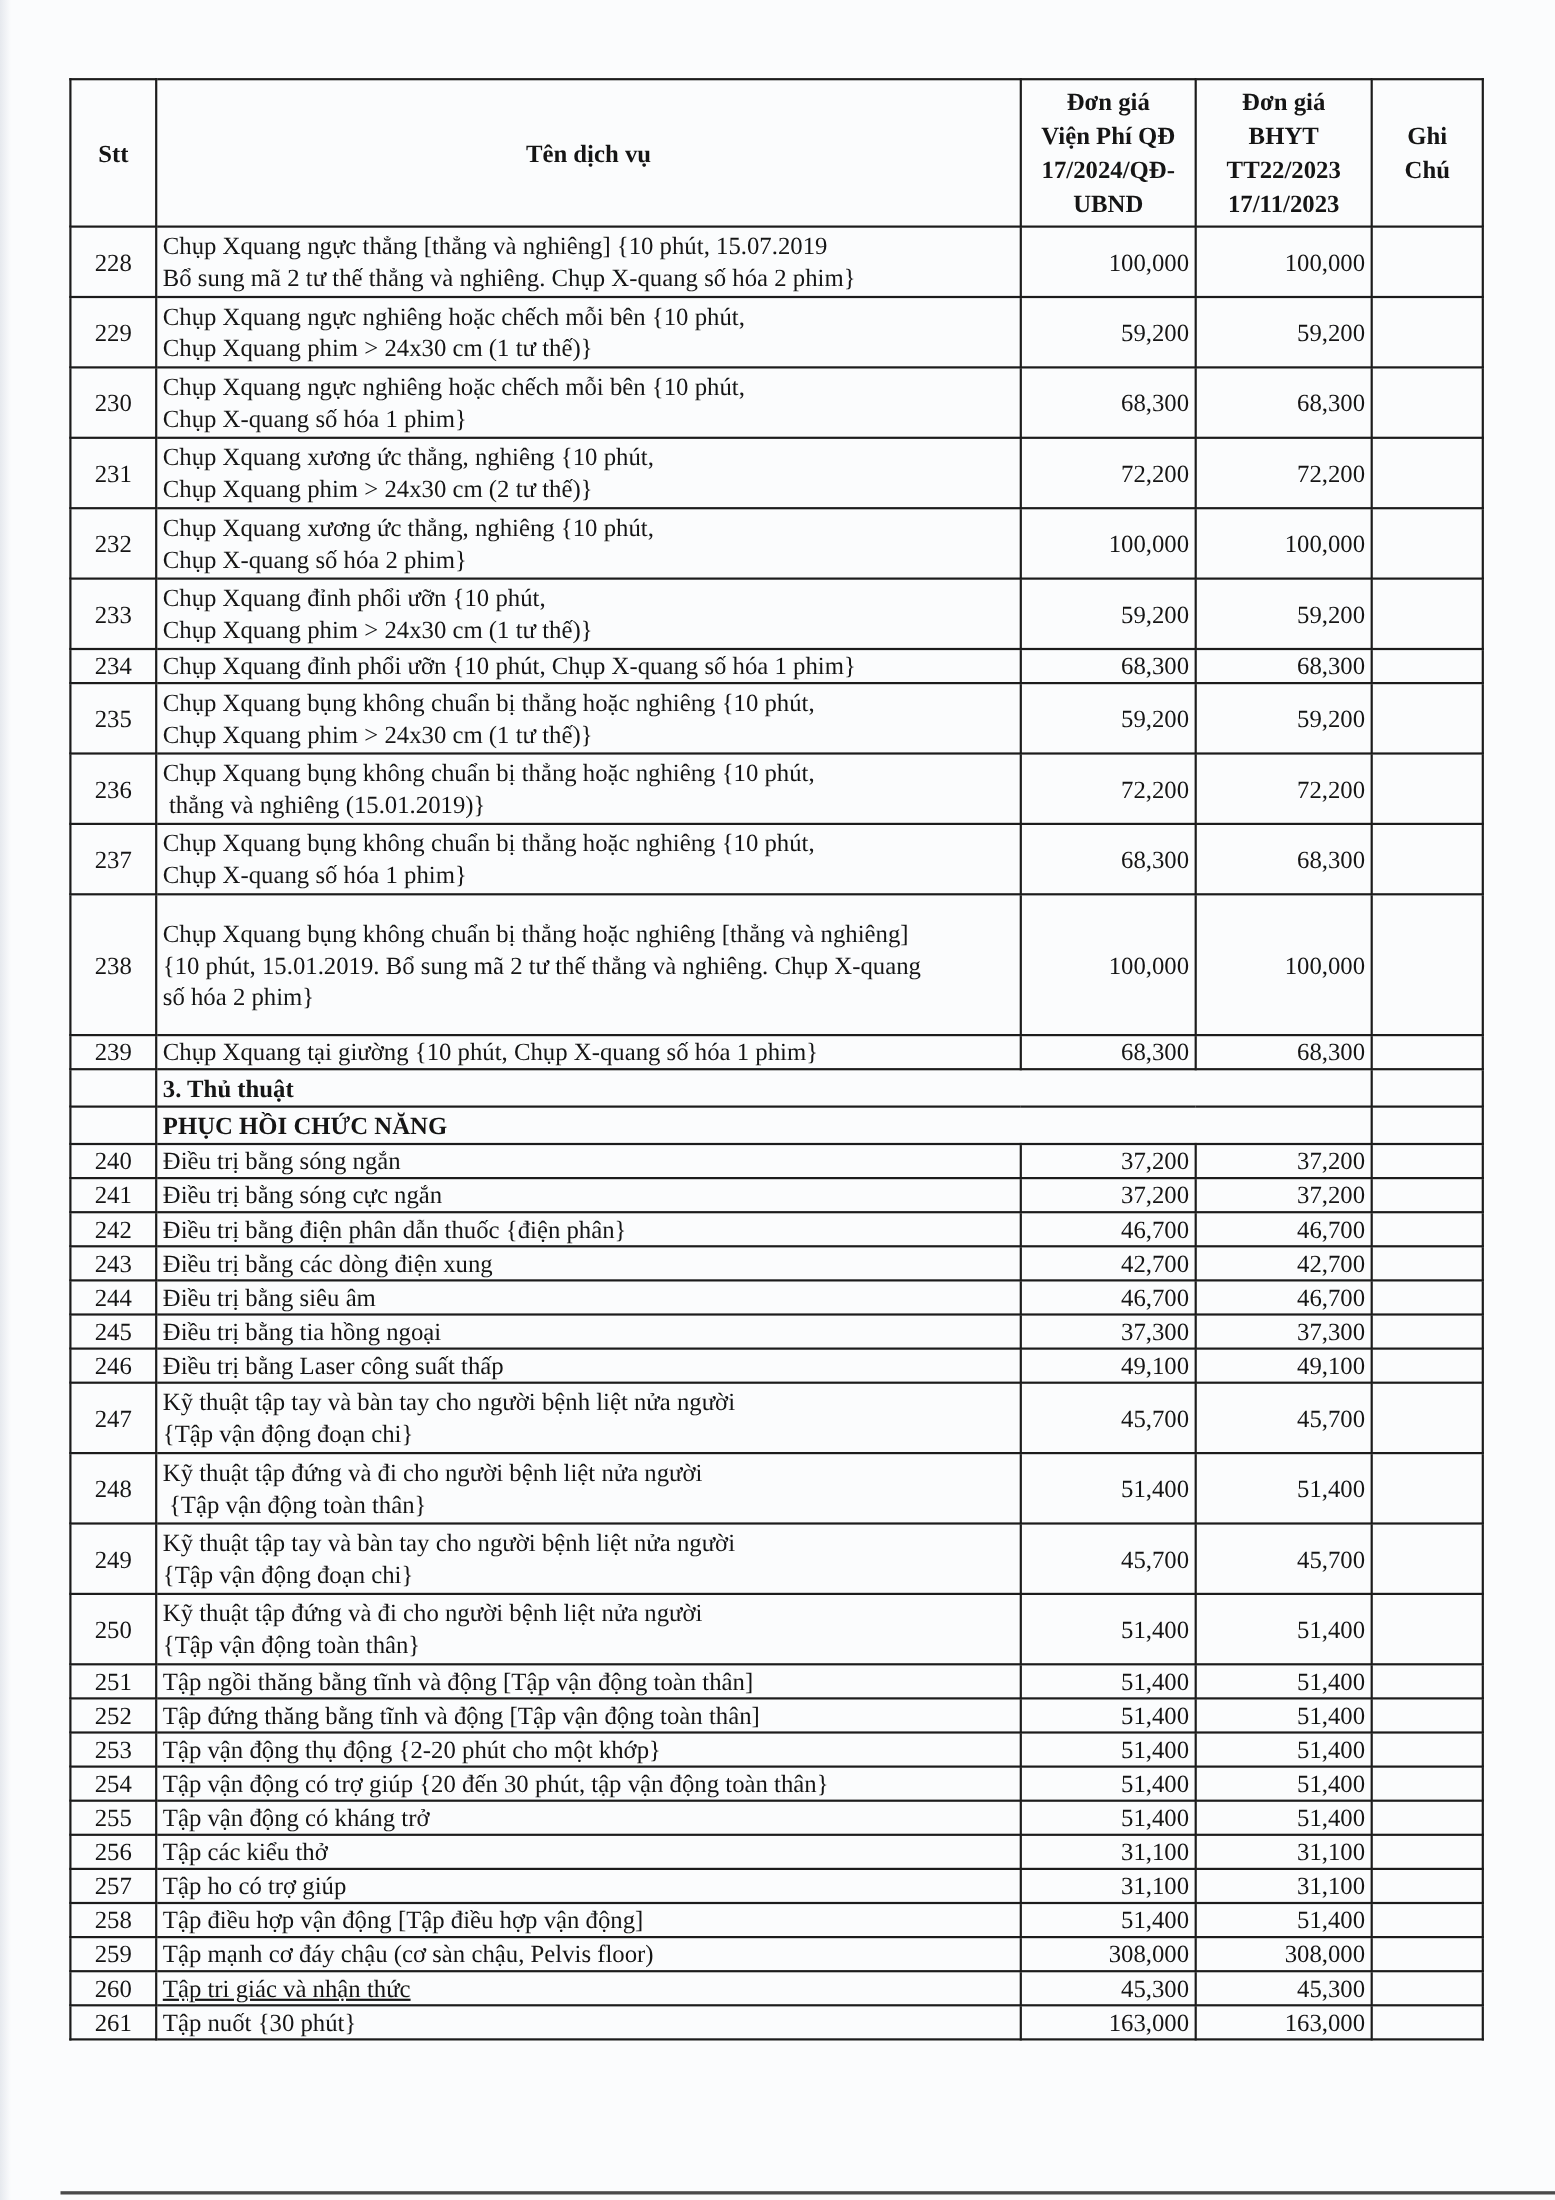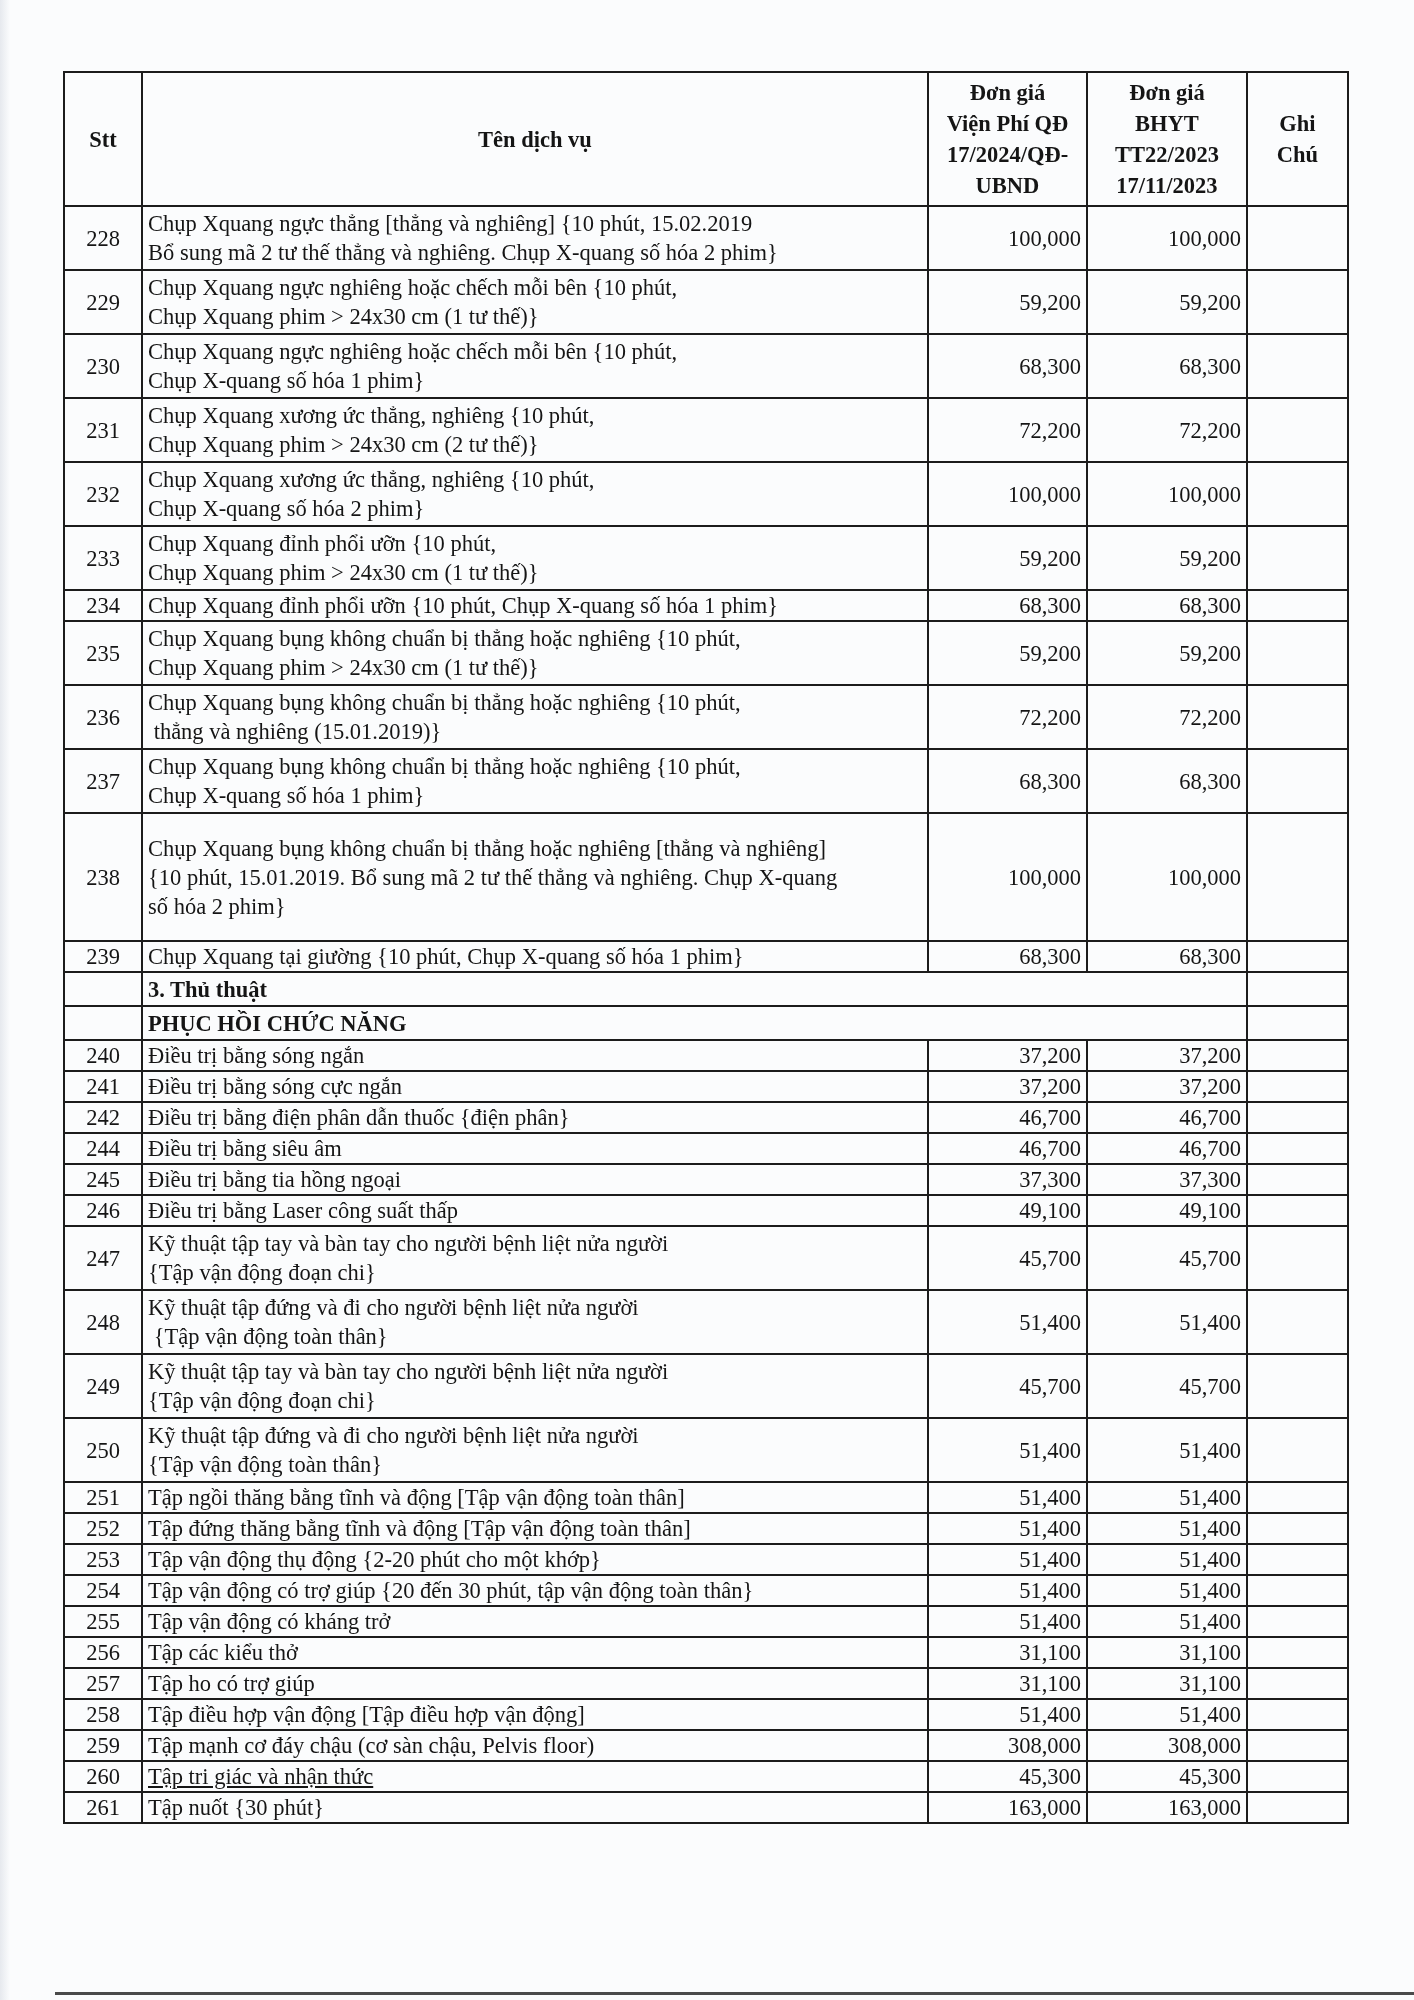--- a/index.html
+++ b/index.html
@@ -81,21 +81,21 @@
       <th>
         <span class="line">Ghi</span>
         <span class="line">Chú</span>
       </th>
     </tr>
   </thead>
   <tbody id="table-body">
       <tr class="h2">
         <td class="stt">228</td>
         <td class="name">
-          <span class="line" style="white-space: pre;">Chụp Xquang ngực thẳng [thẳng và nghiêng] {10 phút, 15.02.2019</span>
+          <span class="line" style="white-space: pre;">Chụp Xquang ngực thẳng [thẳng và nghiêng] {10 phút, 15.07.2019</span>
           <span class="line" style="white-space: pre;">Bổ sung mã 2 tư thế thẳng và nghiêng. Chụp X-quang số hóa 2 phim}</span>
         </td>
         <td class="price">100,000</td>
         <td class="price">100,000</td>
         <td class="ghi"></td>
       </tr>
       <tr class="h2">
         <td class="stt">229</td>
         <td class="name">
           <span class="line" style="white-space: pre;">Chụp Xquang ngực nghiêng hoặc chếch mỗi bên {10 phút,</span>
@@ -235,20 +235,29 @@
       <tr class="h1">
         <td class="stt">242</td>
         <td class="name">
           <span class="line" style="white-space: pre;">Điều trị bằng điện phân dẫn thuốc {điện phân}</span>
         </td>
         <td class="price">46,700</td>
         <td class="price">46,700</td>
         <td class="ghi"></td>
       </tr>
       <tr class="h1">
+        <td class="stt">243</td>
+        <td class="name">
+          <span class="line" style="white-space: pre;">Điều trị bằng các dòng điện xung</span>
+        </td>
+        <td class="price">42,700</td>
+        <td class="price">42,700</td>
+        <td class="ghi"></td>
+      </tr>
+      <tr class="h1">
         <td class="stt">244</td>
         <td class="name">
           <span class="line" style="white-space: pre;">Điều trị bằng siêu âm</span>
         </td>
         <td class="price">46,700</td>
         <td class="price">46,700</td>
         <td class="ghi"></td>
       </tr>
       <tr class="h1">
         <td class="stt">245</td>

